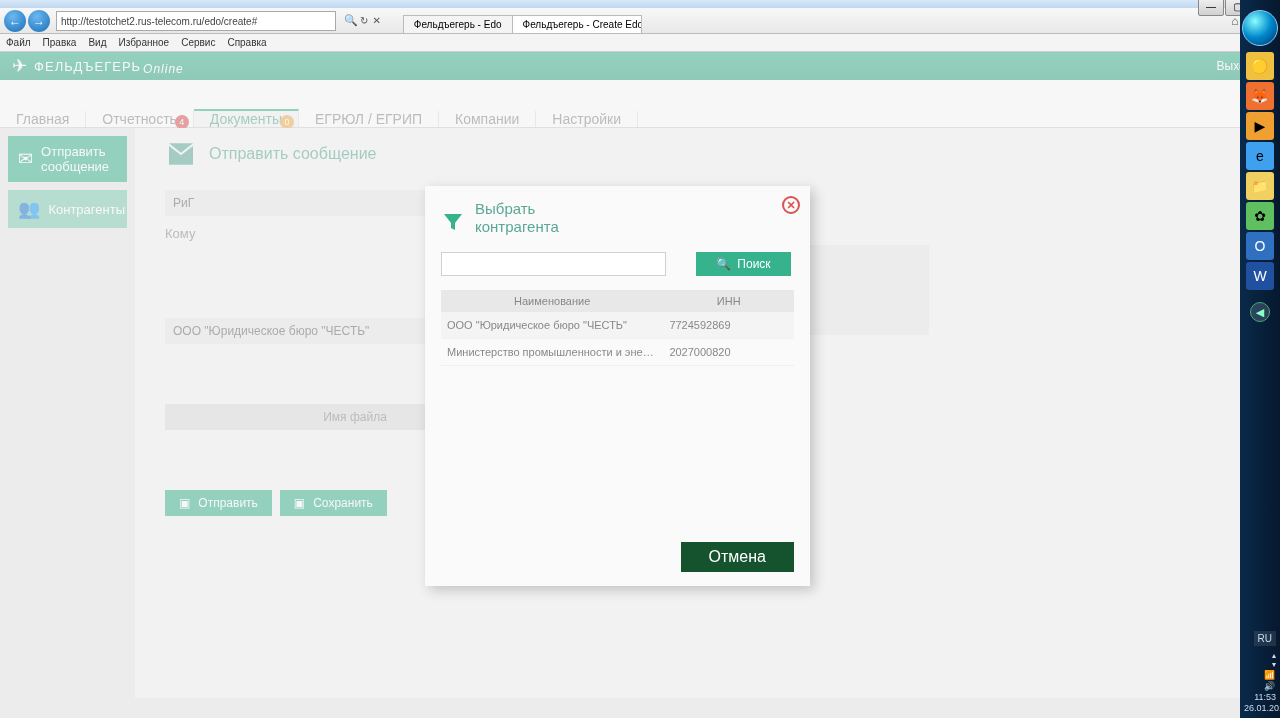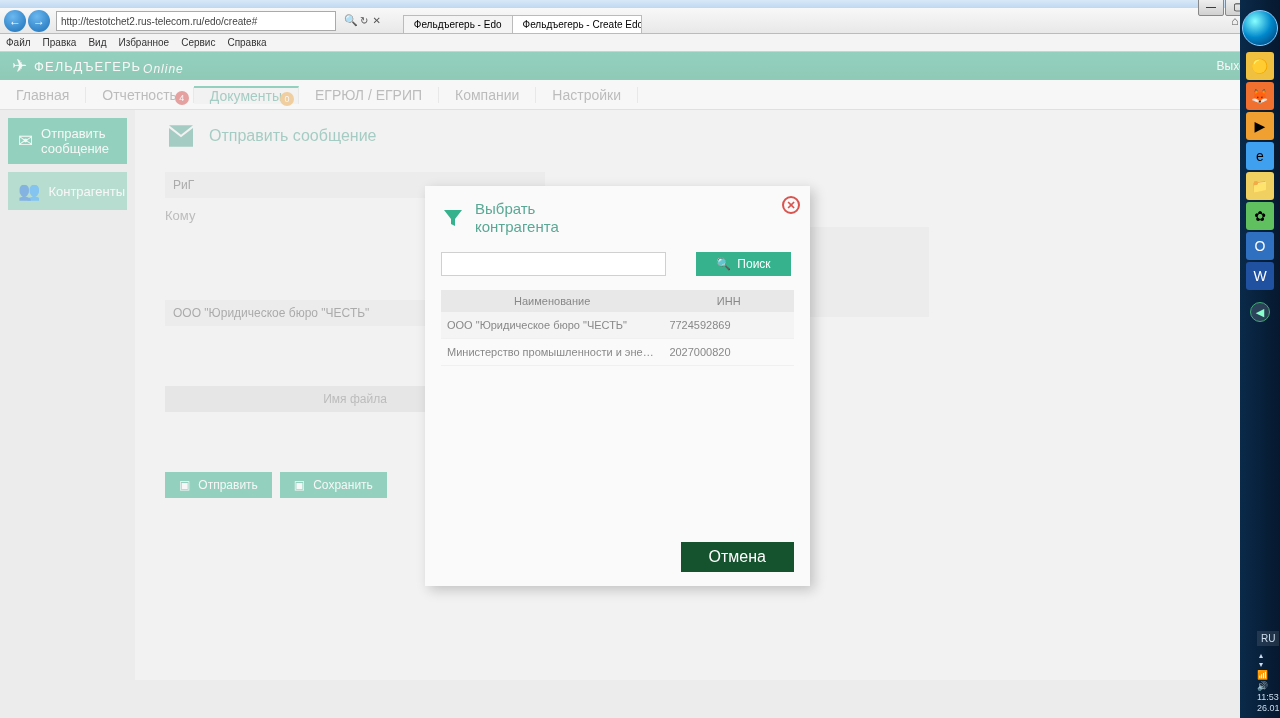--- a/index.html
+++ b/index.html
@@ -27,21 +27,21 @@
 .ie-menu span { margin-right: 12px; color: #333; text-align: center; }
 
 
 .app-header { height: 28px; background: linear-gradient(#36b28c,#2ea37e); display: flex; align-items: center; padding: 0 12px; }
 .logo { color: #fff; font-size: 13px; letter-spacing: 1px; display: flex; align-items: center; }
 .logo-wings { font-size: 18px; margin-right: 6px; }
 .logo-sub { font-size: 12px; font-style: italic; margin-left: 2px; margin-top: 6px; }
 .logout { margin-left: auto; color: #fff; font-size: 12px; display: flex; align-items: center; gap: 6px; }
 
 
-.tabs { height: 30px; background: #fff; display: flex; align-items: center; border-bottom: 1px solid #d0d0d0; }
+.tabs { height: 48px; background: #fff; display: flex; align-items: flex-end; border-bottom: 1px solid #d0d0d0; }
 .tab { padding: 0 16px; display: flex; align-items: center; font-size: 14px; color: #5aa894; position: relative; border-right: 1px solid #e0e0e0; }
 .tab.muted { color: #888; }
 .tab.active { background: #f4f4f4; border-top: 2px solid #36b28c; }
 .tab .badge { position: absolute; top: 4px; right: 4px; width: 14px; height: 14px; border-radius: 50%; font-size: 9px; color: #fff; text-align: center; line-height: 14px; }
 .badge.red { background: #d9534f; }
 .badge.orange { background: #f0ad4e; }
 
 
 .main { display: flex; height: 570px; }
 .sidebar { width: 135px; padding: 8px; }
@@ -60,39 +60,39 @@
 .file-name-row { width: 380px; background: #dcdcdc; padding: 6px; text-align: center; font-size: 12px; color: #888; margin-top: 60px; }
 
 .action-btns { margin-top: 60px; display: flex; gap: 8px; }
 .act-btn { display: flex; align-items: center; padding: 6px 14px; background: #36b28c; color: #fff; font-size: 12px; border: none; }
 .act-btn .ico { margin-right: 8px; font-size: 12px; }
 
 
 .overlay { position: absolute; left: 0; right: 0; top: 52px; bottom: 0; background: rgba(240,240,240,0.5); }
 .modal { position: absolute; left: 425px; top: 186px; width: 385px; height: 400px; background: #fafafa; box-shadow: 4px 4px 12px rgba(0,0,0,0.2); padding: 14px 16px 12px; }
 .modal-close { position: absolute; right: 10px; top: 10px; width: 18px; height: 18px; border: 2px solid #d9534f; border-radius: 50%; color: #d9534f; font-size: 11px; text-align: center; line-height: 15px; font-weight: bold; }
-.modal-title { display: flex; align-items: center; color: #5aa894; font-size: 15px; line-height: 1.2; margin-bottom: 16px; }
+.modal-title { display: flex; align-items: flex-end; color: #5aa894; font-size: 15px; line-height: 1.2; margin-bottom: 16px; }
 .modal-title .funnel { margin-right: 10px; color: #36b28c; }
 .modal-search-row { display: flex; gap: 30px; margin-bottom: 14px; }
 .modal-input { flex: 0 0 225px; height: 24px; border: 1px solid #d0d0d0; padding: 0 6px; font-size: 12px; }
 .modal-search-btn { flex: 0 0 95px; background: #36b28c; color: #fff; border: none; font-size: 12px; display: flex; align-items: center; justify-content: center; gap: 6px; }
 .modal-table { width: 100%; border-collapse: collapse; font-size: 11px; }
 .modal-table th { background: #e8e8e8; color: #888; font-weight: normal; padding: 5px 6px; text-align: center; }
 .modal-table td { padding: 7px 6px; color: #888; border-bottom: 1px solid #f0f0f0; }
 .modal-table tr:nth-child(odd) td { background: #f4f4f4; }
 .modal-table td:first-child { width: 63%; white-space: nowrap; overflow: hidden; text-overflow: ellipsis; max-width: 0; }
 .modal-cancel { position: absolute; right: 16px; bottom: 14px; background: #14532d; color: #fff; border: none; padding: 6px 28px; font-size: 16px; }
 
 
 .win-sidebar { position: absolute; right: 0; top: 0; width: 40px; height: 718px; background: linear-gradient(90deg,#0a2a4a,#06182e); padding-top: 10px; }
 .win-orb { width: 36px; height: 36px; margin: 0 auto 6px; border-radius: 50%; background: radial-gradient(circle at 35% 30%, #8ff, #08c 50%, #036); border: 1px solid #8cf; }
 .win-side-ico { width: 28px; height: 28px; margin: 2px auto; border-radius: 3px; display: flex; align-items: center; justify-content: center; font-size: 14px; }
 .ws1{background:#f0c040;} .ws2{background:#f07030;} .ws3{background:#f0a030;} .ws4{background:#40a0f0;} .ws5{background:#f0d060;} .ws6{background:#60c060;} .ws7{background:#3070c0;color:#fff;} .ws8{background:#2050a0;color:#fff;}
 .win-side-nav { width: 20px; height: 20px; margin: 12px auto 0; border-radius: 50%; background: rgba(255,255,255,0.15); border: 1px solid #4a7; color: #8fc; font-size: 11px; text-align: center; line-height: 18px; }
-.win-tray { position: absolute; bottom: 0; left: 0; right: 0; text-align: right; color: #cde; font-size: 9px; padding: 4px 17px; }
+.win-tray { position: absolute; bottom: 0; left: 0; right: 0; text-align: right; color: #cde; font-size: 9px; padding: 4px 4px; }
 .win-tray div { margin: 1px 0; }
 .win-tray .lang { background: rgba(255,255,255,0.1); padding: 2px 4px; display: inline-block; margin-bottom: 4px; font-size:10px; }
 .tiny-arrows{font-size:8px; margin-bottom:4px;}
 </style>
 </head>
 <body>
 
 <div class="win-titlebar">
   <div class="win-controls">
     <div class="win-btn">—</div>

